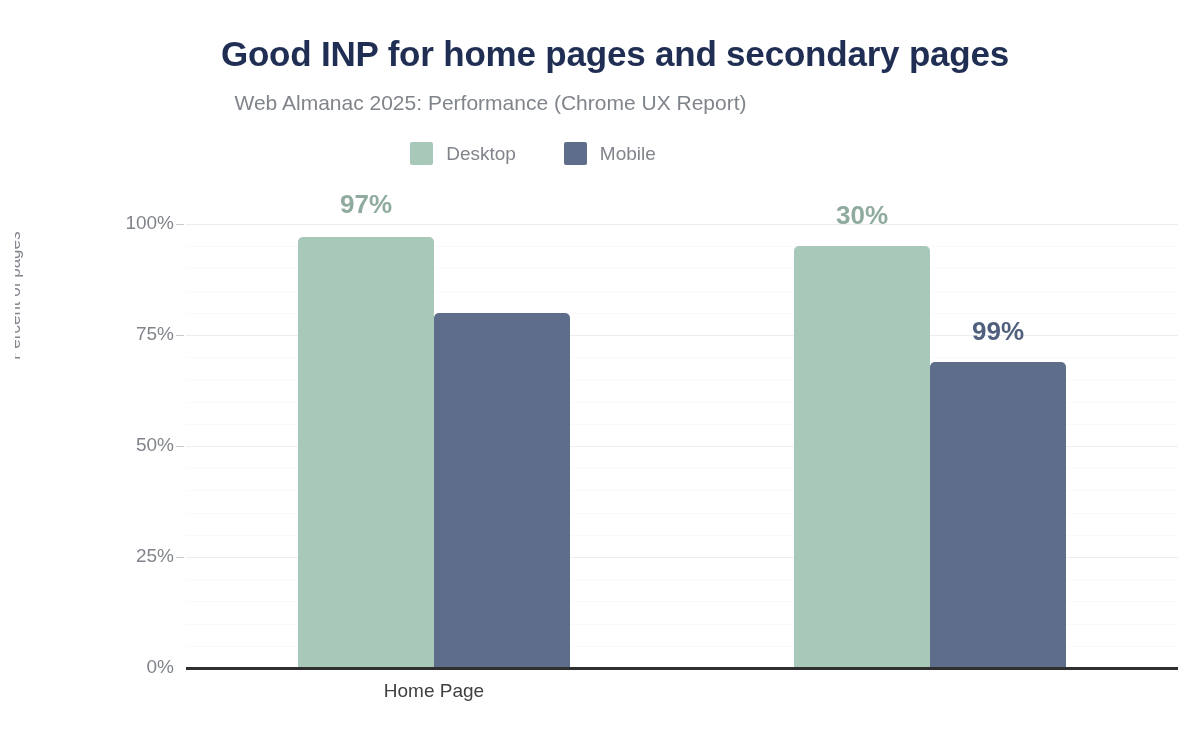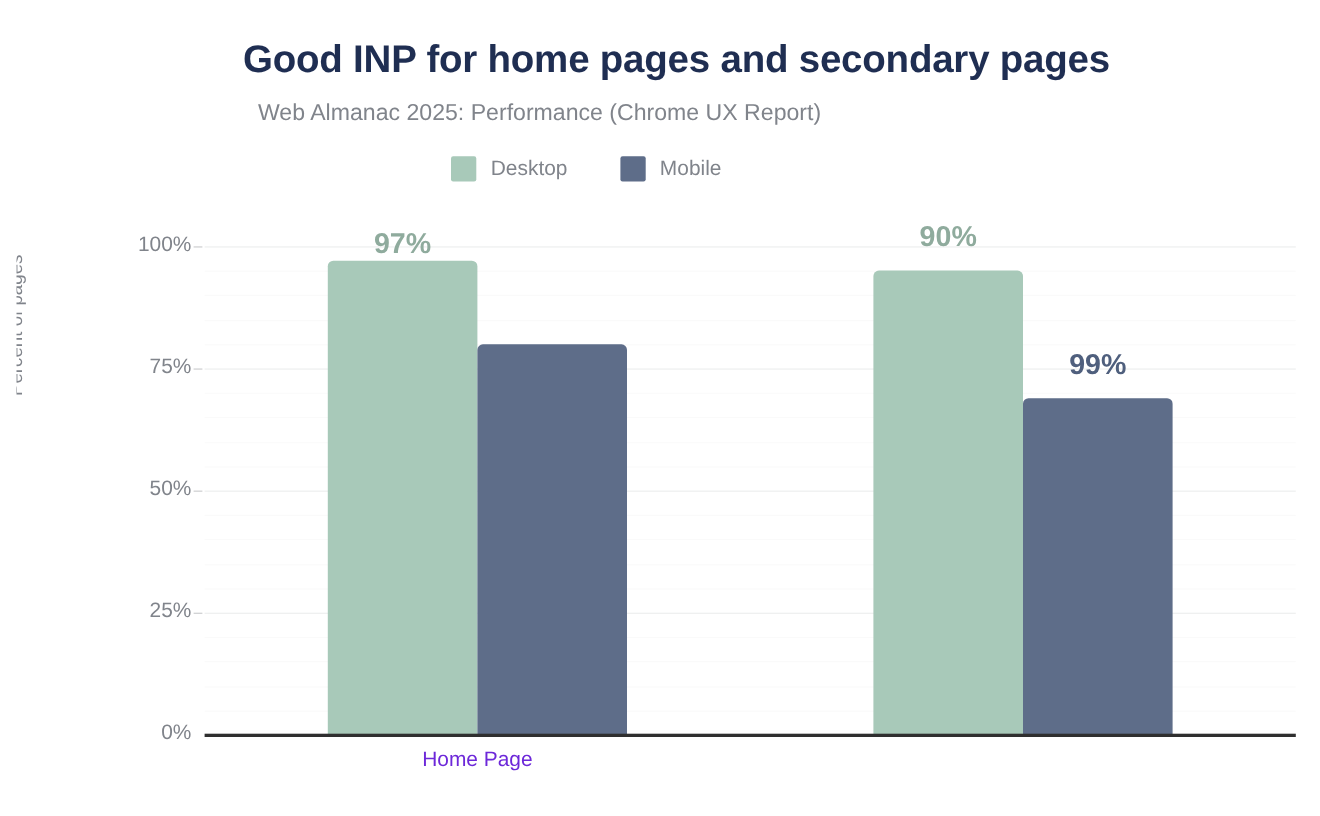--- a/index.html
+++ b/index.html
@@ -138,21 +138,21 @@
     white-space: nowrap;
   }
 
   
   .xtick {
     position: absolute;
     top: 680px;
     width: 340px;
     text-align: center;
     font-size: 19px;
-    color: #6d28d9;
+    color: #404040;
     white-space: nowrap;
   }
 </style>
 </head>
 <body>
 
 <div id="page">
 
   <div class="chart-title">Good INP for home pages and secondary pages</div>
 
@@ -204,17 +204,17 @@
 
 <div class="ytick" style="top: 656px; left: -41px; right: auto;">0%</div>
     <div class="ytick" style="top: 545px; left: -41px; right: auto;">25%</div>
     <div class="ytick-dash" style="top: 557px; left: 161px;"></div>
     <div class="ytick" style="top: 434px; left: -41px; right: auto;">50%</div>
     <div class="ytick-dash" style="top: 446px; left: 161px;"></div>
     <div class="ytick" style="top: 323px; left: -41px; right: auto;">75%</div>
     <div class="ytick-dash" style="top: 335px; left: 161px;"></div>
     <div class="ytick" style="top: 212px; left: -41px; right: auto;">100%</div>
     <div class="ytick-dash" style="top: 224px; left: 161px;"></div>
-    <div class="bar-label" style="color: rgb(143, 171, 157); left: 271px; top: 206px;">97%</div>
+    <div class="bar-label" style="color: rgb(143, 171, 157); left: 271px; top: 189px;">97%</div>
     <div class="xtick" style="left: 249px;">Home Page</div>
-    <div class="bar-label" style="color: rgb(143, 171, 157); left: 767px; top: 200.2px;">90%</div>
+    <div class="bar-label" style="color: rgb(143, 171, 157); left: 767px; top: 200.2px;">30%</div>
     <div class="bar-label" style="color: rgb(79, 95, 125); left: 903px; top: 315.64px;">99%</div>
   </div>
 
 </body></html>

